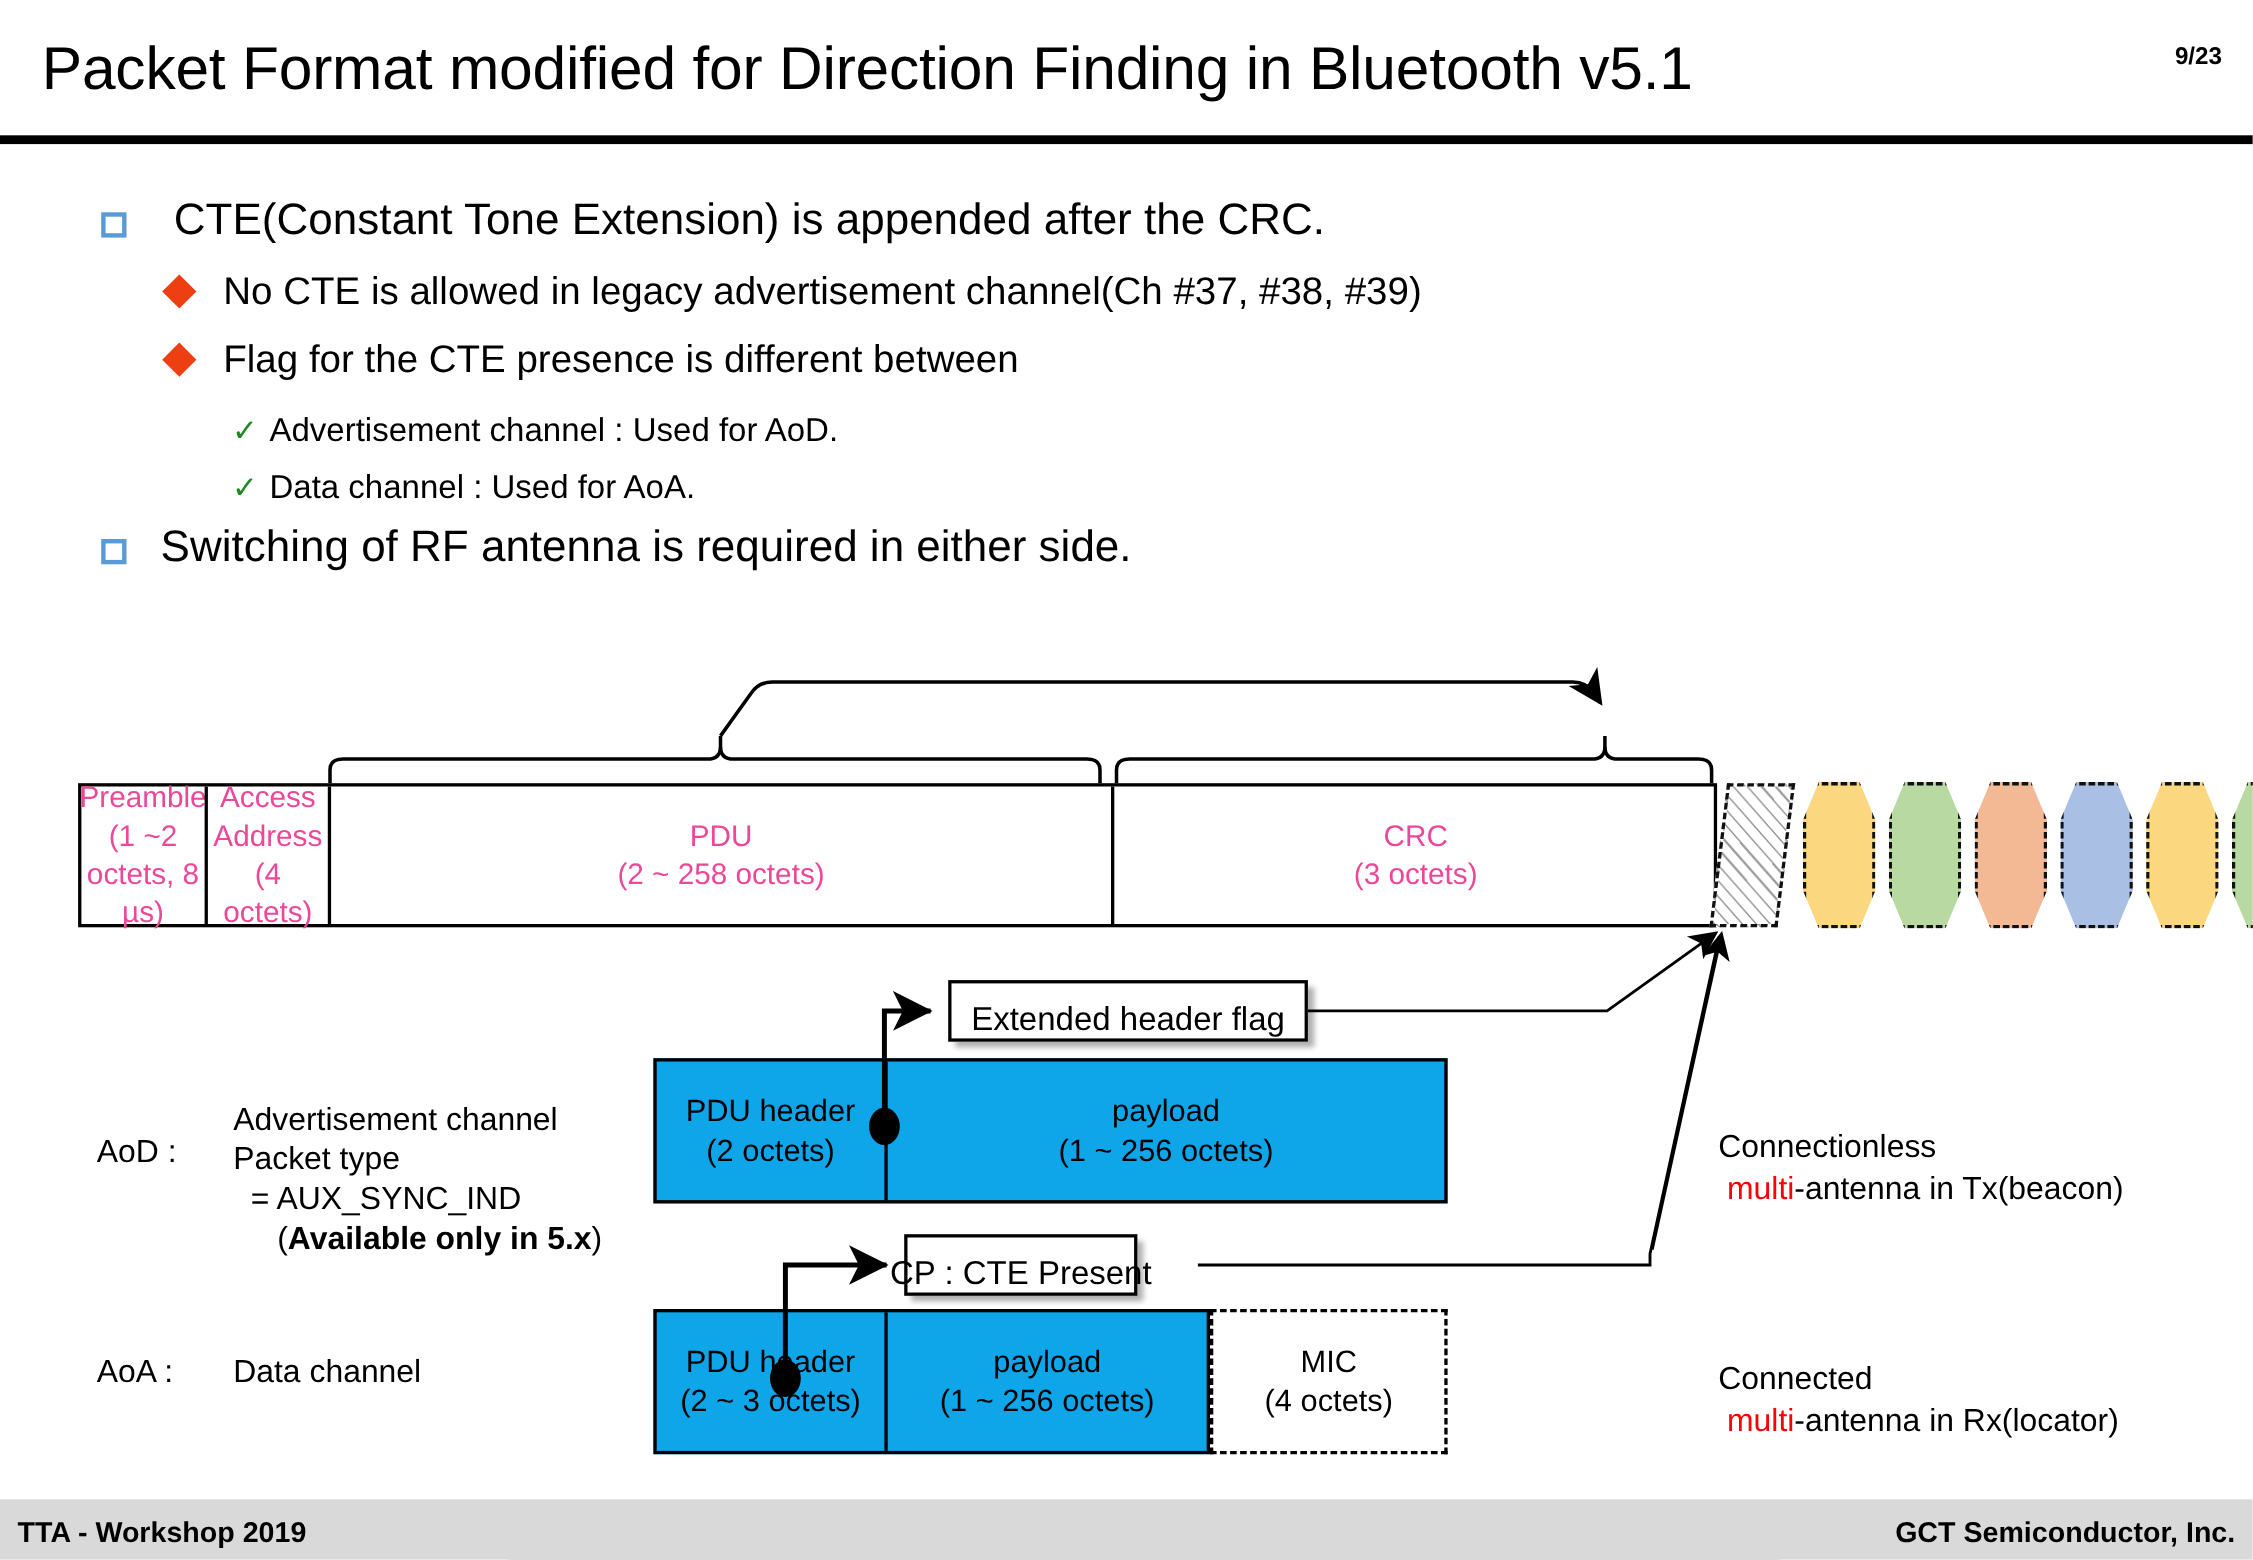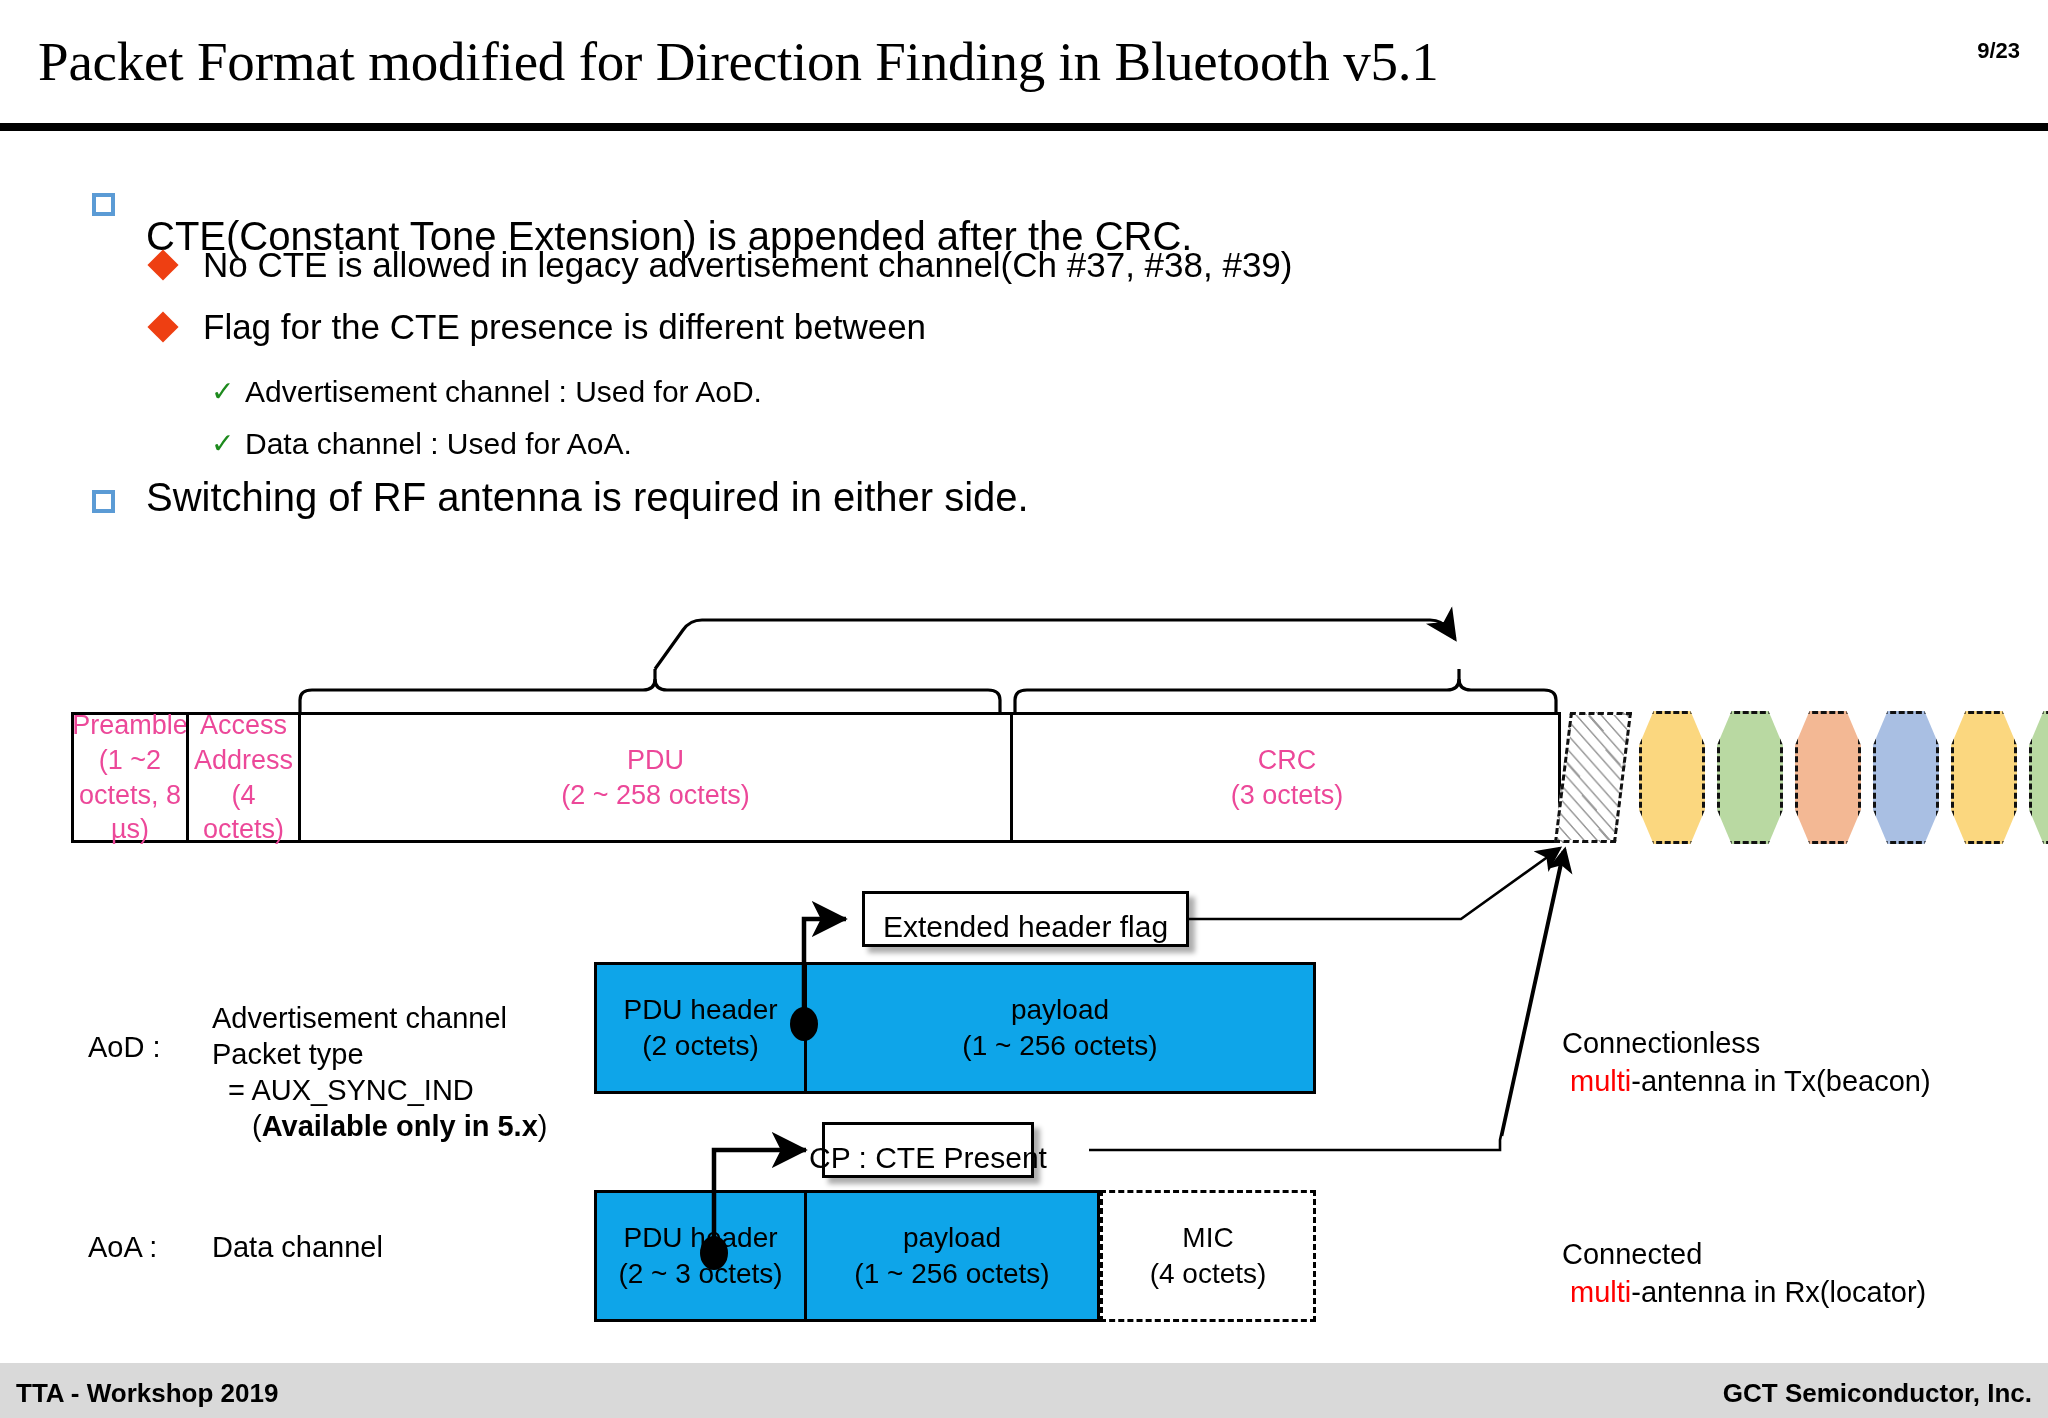--- a/index.html
+++ b/index.html
@@ -6,21 +6,21 @@
   body{
     width:2048px;height:1418px;background:#ffffff;
     font-family:"Liberation Sans","DejaVu Sans",sans-serif;
     overflow:hidden;position:relative;
   }
   .slide{position:absolute;inset:0;}
 
   
   .title{
     position:absolute;left:38px;top:30px;
-    font-size:55px;color:#000;white-space:nowrap;letter-spacing:-0.2px;font-family:Liberation Serif, serif;
+    font-size:55px;color:#000;white-space:nowrap;letter-spacing:-0.2px;
   }
   .pageno{
     position:absolute;right:28px;top:38px;
     font-size:22px;font-weight:bold;color:#000;
   }
   .title-rule{
     position:absolute;left:0;top:123px;width:2048px;height:8px;background:#000;
   }
 
   
@@ -116,21 +116,21 @@
 </head>
 <body>
 
 <div class="slide">
 
   <div class="title">Packet Format modified for Direction Finding in Bluetooth v5.1</div>
   <div class="pageno">9/23</div>
   <div class="title-rule"></div>
 
   <div class="sq-bullet" style="left:92px;top:193px;"></div>
-  <div class="bl1" style="left:146px;top:178px;margin-top:36px;">CTE(Constant Tone Extension) is appended after the CRC.</div>
+  <div class="bl1" style="left:158px;top:178px;">CTE(Constant Tone Extension) is appended after the CRC.</div>
 
   <div class="dia-bullet" style="left:152px;top:254px;"></div>
   <div class="bl2" style="left:203px;top:245px;">No CTE is allowed in legacy advertisement channel(Ch #37, #38, #39)</div>
 
   <div class="dia-bullet" style="left:152px;top:316px;"></div>
   <div class="bl2" style="left:203px;top:307px;">Flag for the CTE presence is different between</div>
 
   <div class="chk-bullet" style="left:211px;top:378px;">✓</div>
   <div class="bl3" style="left:245px;top:375px;">Advertisement channel : Used for AoD.</div>
 

